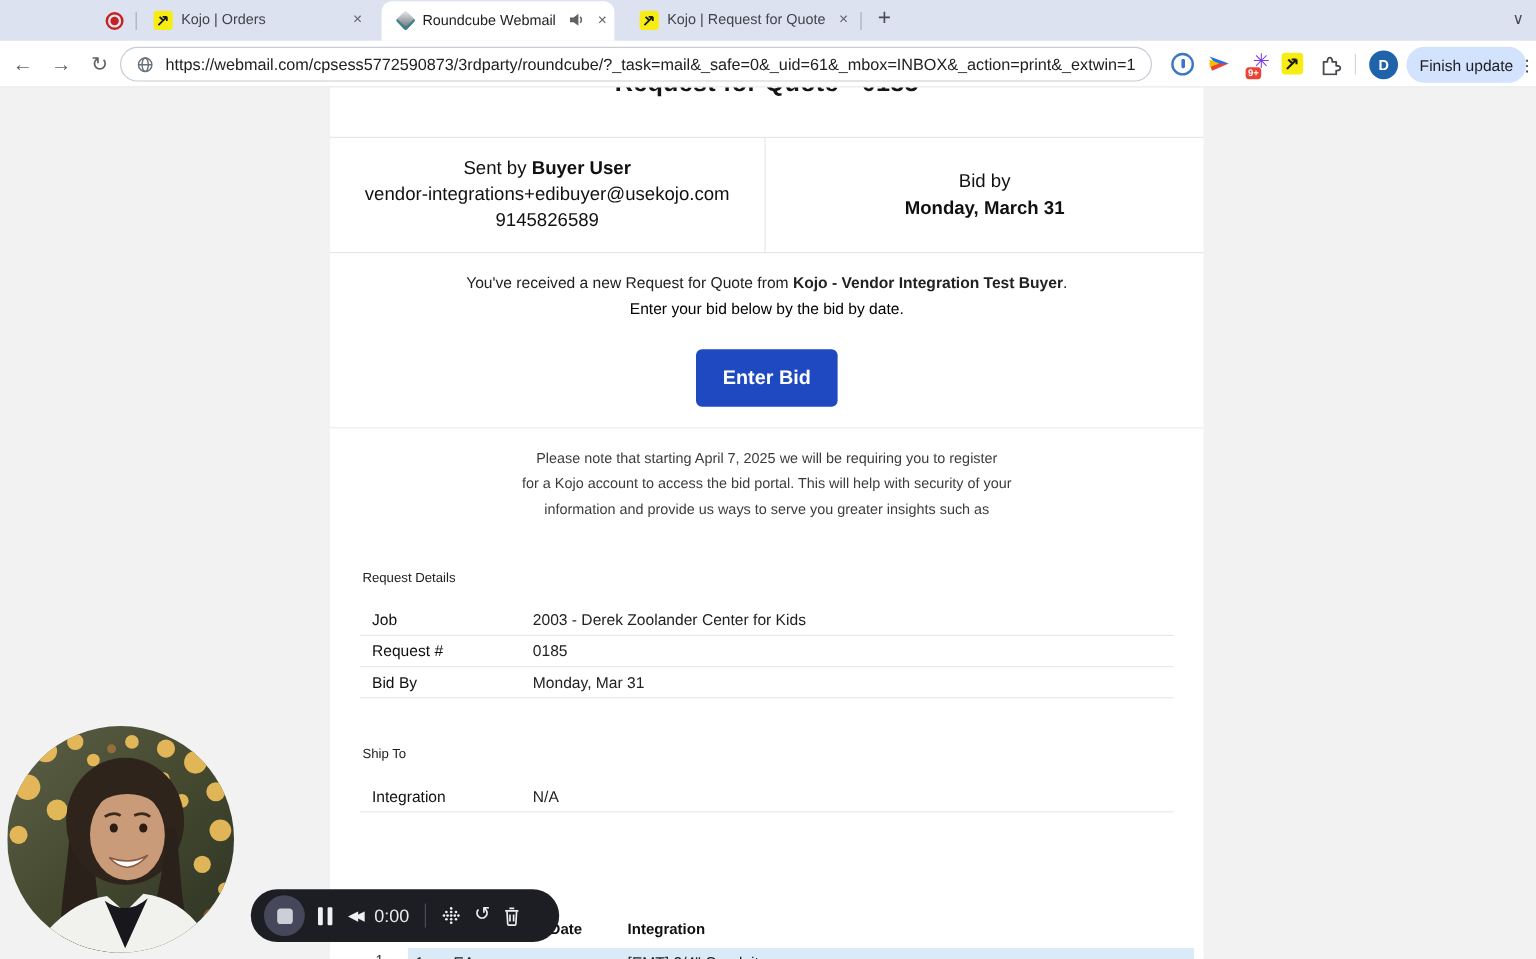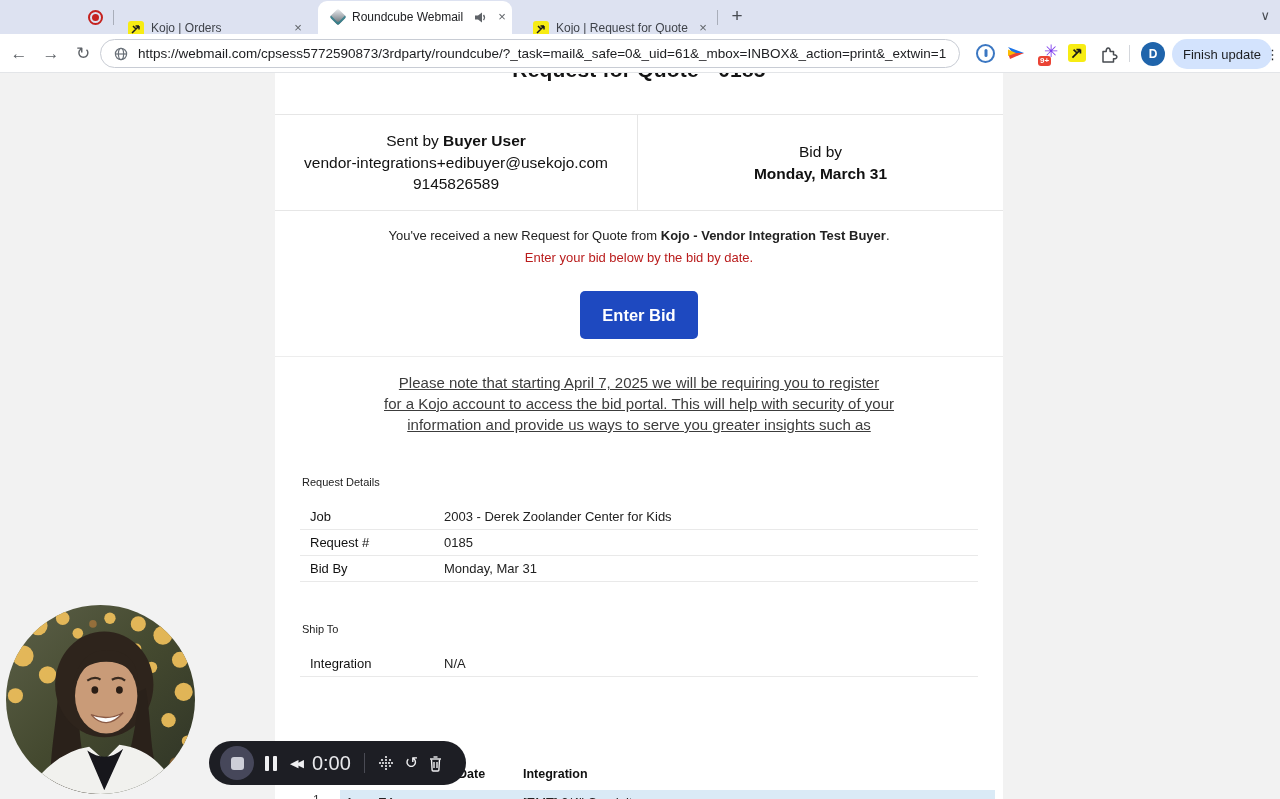--- a/index.html
+++ b/index.html
@@ -5,21 +5,21 @@
   * { box-sizing: border-box; }
   html,body { margin:0; padding:0; width:1280px; height:799px; overflow:hidden;
     font-family:"Liberation Sans", sans-serif; background:#f2f2f3; }
 
   
   .tabstrip { position:absolute; top:0; left:0; right:0; height:34px; background:#dde2f1; }
   .rec-ind { position:absolute; left:88px; top:10px; width:15px; height:15px; border:2px solid #c5221f;
     border-radius:50%; display:flex; align-items:center; justify-content:center; }
   .rec-ind i { width:7px; height:7px; background:#c5221f; border-radius:50%; }
   .tsep { position:absolute; top:10px; width:1px; height:15px; background:#a9aeba; }
-  .tab { position:absolute; top:12px; height:34px; }
+  .tab { position:absolute; top:0; height:34px; }
   .tab-label { position:absolute; top:9px; font-size:12px; color:#3f434a; white-space:nowrap; }
   .tab-close { position:absolute; top:8px; width:16px; height:16px; font-size:13px; line-height:16px;
     text-align:center; color:#5f6368; cursor:pointer; }
   .kojo-ic { position:absolute; top:9px; width:16px; height:16px; background:#f7ec13; border-radius:3px; }
   .kojo-ic svg { position:absolute; left:1px; top:1px; }
   .tabactive { position:absolute; left:318px; top:1px; width:194px; height:33px; background:#ffffff;
     border-radius:9px 9px 0 0; }
   .rc-ic { position:absolute; left:14px; top:10px; width:12px; height:12px; transform:rotate(45deg);
     border-radius:2px; background:linear-gradient(135deg,#eceef1 0%,#9aa0a6 55%,#596066 100%);
     box-shadow:inset -2px -2px 0 rgba(47,128,140,.85); }
@@ -67,27 +67,27 @@
 
   .meta { position:absolute; top:41px; left:0; right:0; height:97px;
     border-top:1px solid #e6e6e6; border-bottom:1px solid #e6e6e6; display:flex; }
   .meta-left { width:363px; border-right:1px solid #e6e6e6; display:flex; flex-direction:column;
     justify-content:center; align-items:center; text-align:right; font-size:15.5px; line-height:21.5px; color:#111; }
   .meta-right { flex:1; display:flex; flex-direction:column; justify-content:center; align-items:center;
     font-size:15.5px; line-height:21.5px; color:#111; }
   .b { font-weight:bold; }
 
   .intro1 { position:absolute; top:155px; left:0; right:0; text-align:center; font-size:13px; color:#222; }
-  .intro2 { position:absolute; top:177px; left:0; right:0; text-align:center; font-size:13px; color:#b91c1c; }
+  .intro2 { position:absolute; top:177px; left:0; right:0; text-align:center; font-size:13px; color:#000000; }
   .bidbtn { position:absolute; top:218px; left:50%; transform:translateX(-50%); width:118px; height:48px;
     background:#1e49c0; color:#fff; font-weight:bold; font-size:16.5px; border:none; border-radius:5px;
     cursor:pointer; font-family:"Liberation Sans",sans-serif; }
   .cardsep { position:absolute; top:283px; left:0; right:0; border-top:1px solid #ededed; }
-  .note { position:absolute; top:299px; left:0; right:0; text-align:center; font-size:15px;
-    line-height:21px; color:#3c3c3c;text-decoration:underline; }
+  .note { position:absolute; top:299px; left:0; right:0; text-align:center; font-size:12px;
+    line-height:21px; color:#3c3c3c; }
 
   .sec-h { position:absolute; left:27px; font-size:11px; color:#222; }
   .dtable { position:absolute; left:25px; right:25px; }
   .drow { height:26px; border-bottom:1px solid #e9e9e9; display:flex; align-items:center; font-size:13px; }
   .drow .lbl { width:144px; padding-left:10px; font-weight:normal; color:#111; flex:none; }
   .drow .val { color:#222; white-space:nowrap; }
 
   .ih { position:absolute; top:694px; font-weight:bold; font-size:12.5px; color:#111; }
   .item-outer-num { position:absolute; top:720px; left:38px; font-size:12px; color:#333; }
   .item-row { position:absolute; top:717px; left:65px; width:655px; height:82px; background:#daeaf6; }
@@ -95,21 +95,21 @@
 
   
   .recbar { position:absolute; left:209px; top:741px; width:257px; height:44px; background:#1d1e24;
     border-radius:22px; display:flex; align-items:center; padding:0 11px; z-index:40; }
   .stopw { width:34px; height:34px; background:#46475a; border-radius:50%; display:flex;
     align-items:center; justify-content:center; cursor:pointer; flex:none; }
   .stopw i { width:13px; height:13px; background:#cdced8; border-radius:3px; }
   .pause { display:flex; gap:4px; margin-left:11px; cursor:pointer; }
   .pause i { width:4px; height:15px; background:#f0f0f2; border-radius:1px; }
   .rewind { margin-left:13px; color:#f0f0f2; font-size:11px; letter-spacing:-3px; cursor:pointer; }
-  .rtime { margin-left:11px; color:#e9e9ec; font-size:20px; }
+  .rtime { margin-left:11px; color:#e9e9ec; font-size:15px; }
   .rdiv { margin-left:13px; width:1px; height:20px; background:#4a4b54; }
   .dotsicon { margin-left:12px; cursor:pointer; display:flex; }
   .restart { margin-left:10px; color:#f0f0f2; font-size:16px; cursor:pointer; line-height:16px; }
   .trash { margin-left:10px; cursor:pointer; display:flex; }
 
   
   .cam { position:absolute; left:6px; top:605px; width:189px; height:189px; border-radius:50%;
     overflow:hidden; z-index:41; cursor:move; }
 </style>
 </head>

